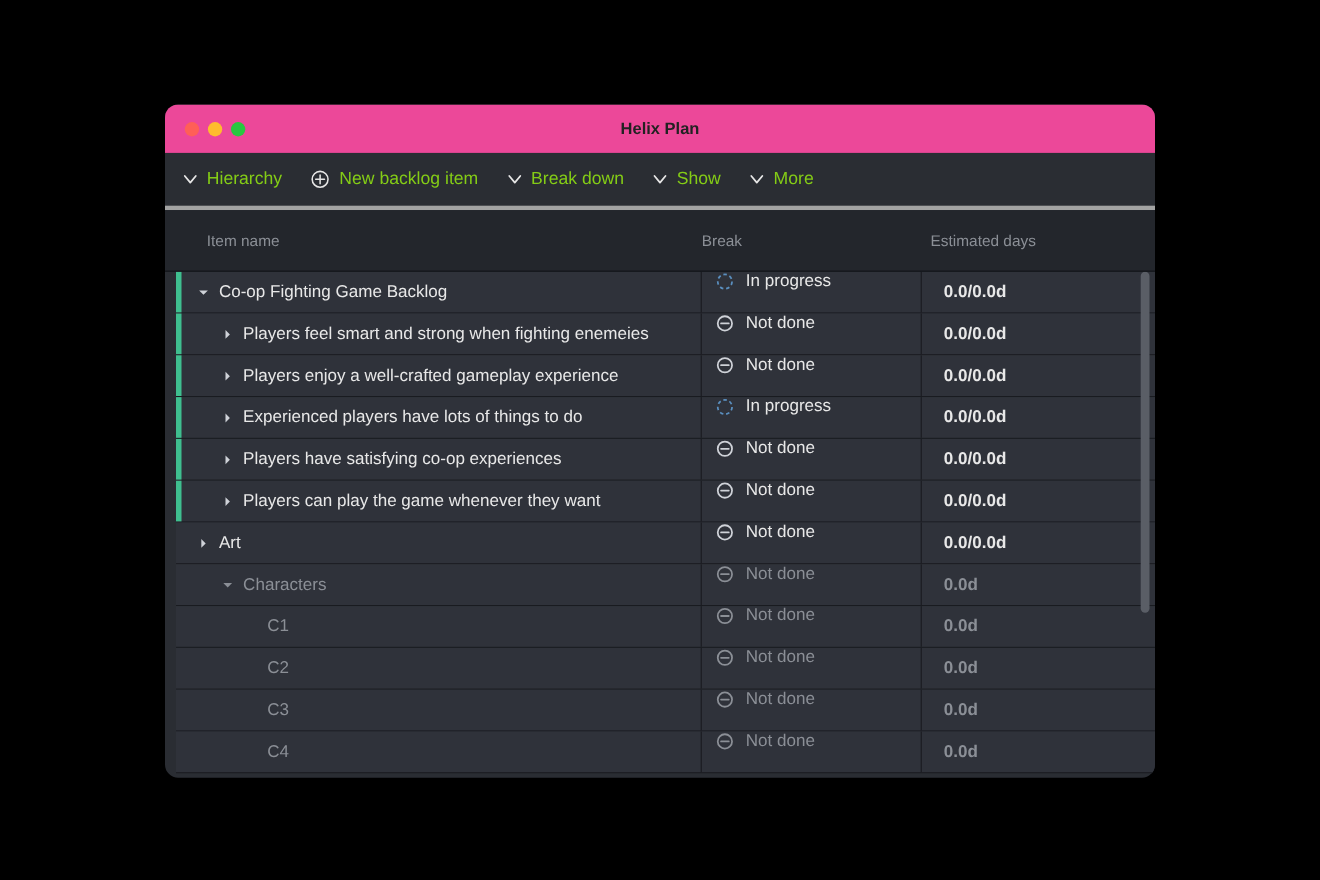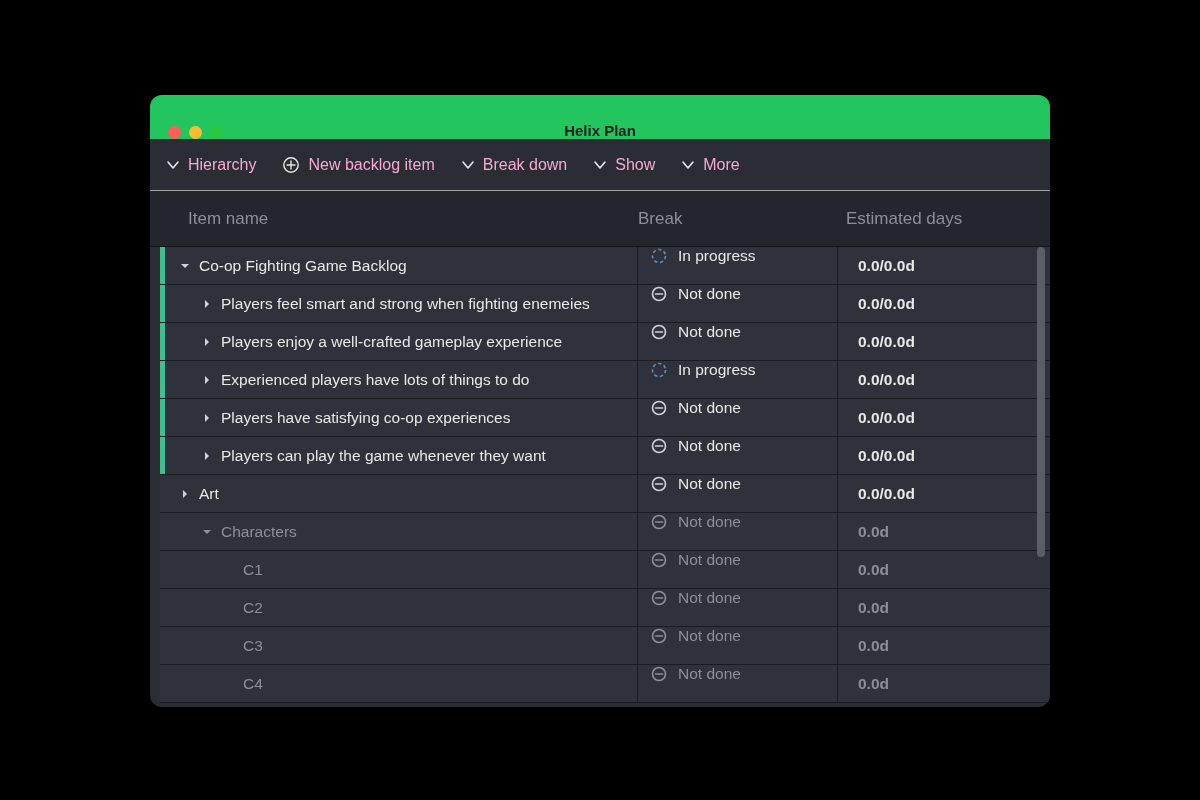--- a/index.html
+++ b/index.html
@@ -8,23 +8,23 @@
     position: absolute;
     left: 150px; top: 95px;
     width: 900px; height: 612px;
     background: #2a2d33;
     border-radius: 12px;
     overflow: hidden;
     box-shadow: 0 10px 40px rgba(0,0,0,0.5);
   }
   .titlebar {
     height: 44px;
-    background: #22c55e;
+    background: #ec4899;
     display: flex;
-    align-items: flex-end;
+    align-items: center;
     position: relative;
   }
   .traffic-lights {
     display: flex;
     gap: 8px;
     padding-left: 18px;
   }
   .tl { width: 13px; height: 13px; border-radius: 50%; }
   .tl.red { background: #ff5f57; }
   .tl.yellow { background: #febc2e; }
@@ -38,34 +38,34 @@
     color: #222;
     pointer-events: none;
   }
   .toolbar {
     height: 52px;
     background: #2a2d33;
     display: flex;
     align-items: center;
     gap: 26px;
     padding: 0 16px;
-    color: #f9a8d4;
+    color: #84cc16;
     font-size: 16px;
-    border-bottom: 1px solid #a3a3a3;
+    border-bottom: 4px solid #a3a3a3;
   }
   .tb-item { display: flex; align-items: center; gap: 8px; cursor: pointer; }
   .tb-item .chev { display:inline-block; }
   .chev svg, .plus svg, .disclosure svg, .status-ic svg { display:block; }
   .columns {
     height: 56px;
     background: #23262c;
     display: flex;
     align-items: center;
     color: #8b8f96;
-    font-size: 17px;
+    font-size: 14px;
     border-bottom: 1px solid #111317;
   }
   .col-name { flex: 0 0 478px; padding-left: 38px; }
   .col-status { flex: 0 0 200px; padding-left: 10px; }
   .col-est { flex: 1; padding-left: 18px; }
   .rows { position: relative; }
   .row {
     height: 38px;
     display: flex;
     align-items: center;

